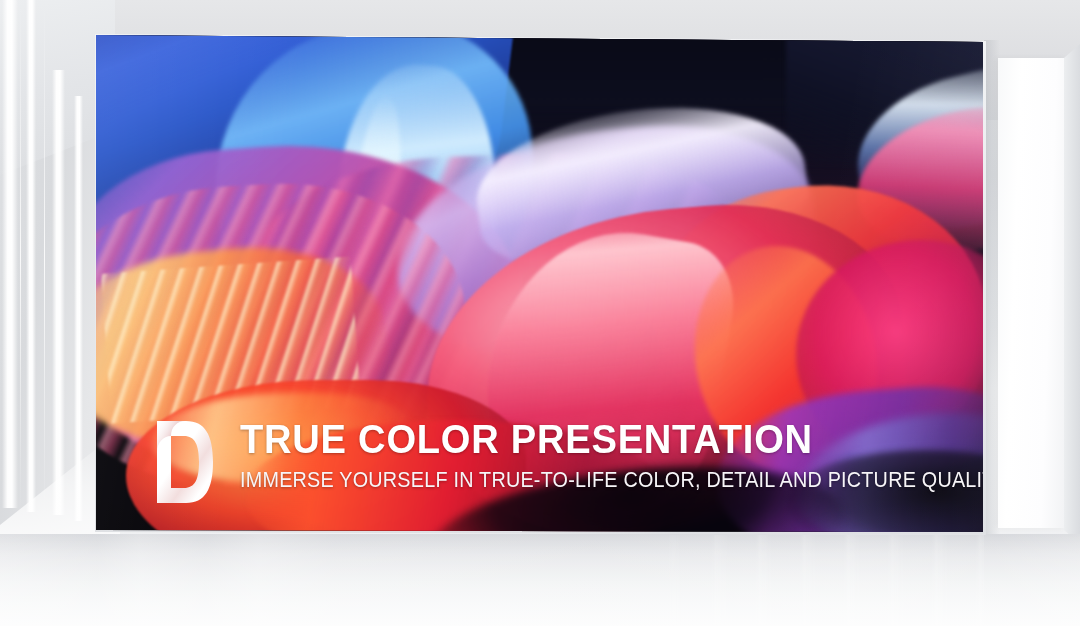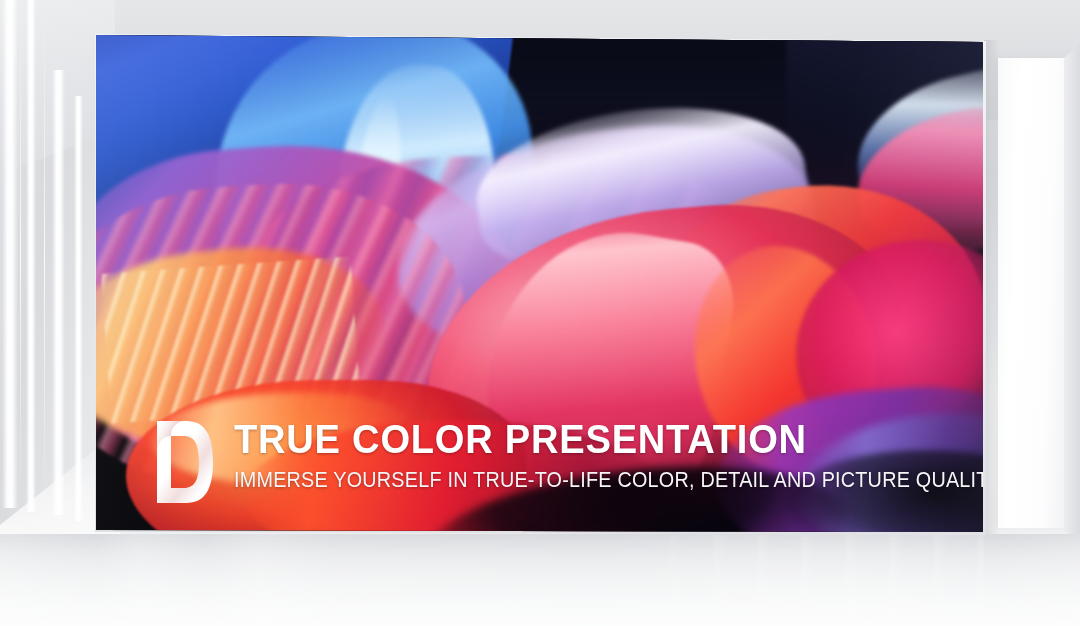--- a/index.html
+++ b/index.html
@@ -334,21 +334,21 @@
     pointer-events:none;
   }
   .screen-sheen{
     position:absolute;inset:0;
     background:linear-gradient(100deg,rgba(255,255,255,.07) 0%,rgba(255,255,255,0) 22%,rgba(255,255,255,0) 78%,rgba(255,255,255,.05) 100%);
     pointer-events:none;
   }
 
   
   .lockup{
-    position:absolute;left:57px;top:382px;display:flex;align-items:flex-start;gap:19px;
+    position:absolute;left:57px;top:382px;display:flex;align-items:flex-start;gap:25px;
     z-index:6;
   }
   .logo-mark{
     width:62px;height:86px;position:relative;flex:0 0 auto;margin-top:2px;
   }
   .headline-block{display:flex;flex-direction:column;margin-top:2px;}
   .headline{
     font-family:"Liberation Sans","DejaVu Sans",sans-serif;
     font-weight:700;font-size:41px;line-height:1.02;letter-spacing:.8px;
     color:#ffffff;white-space:nowrap;

